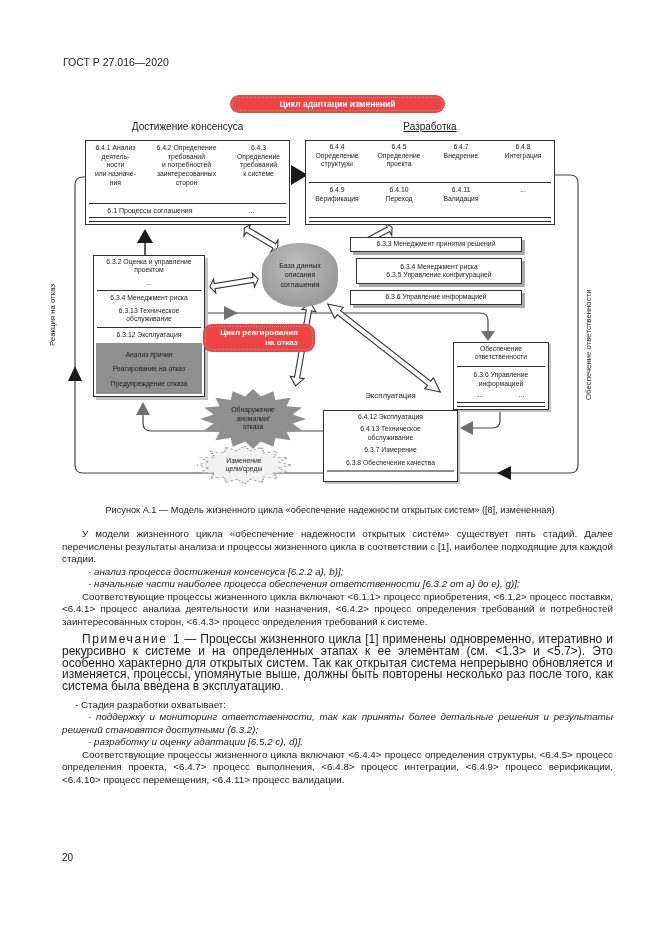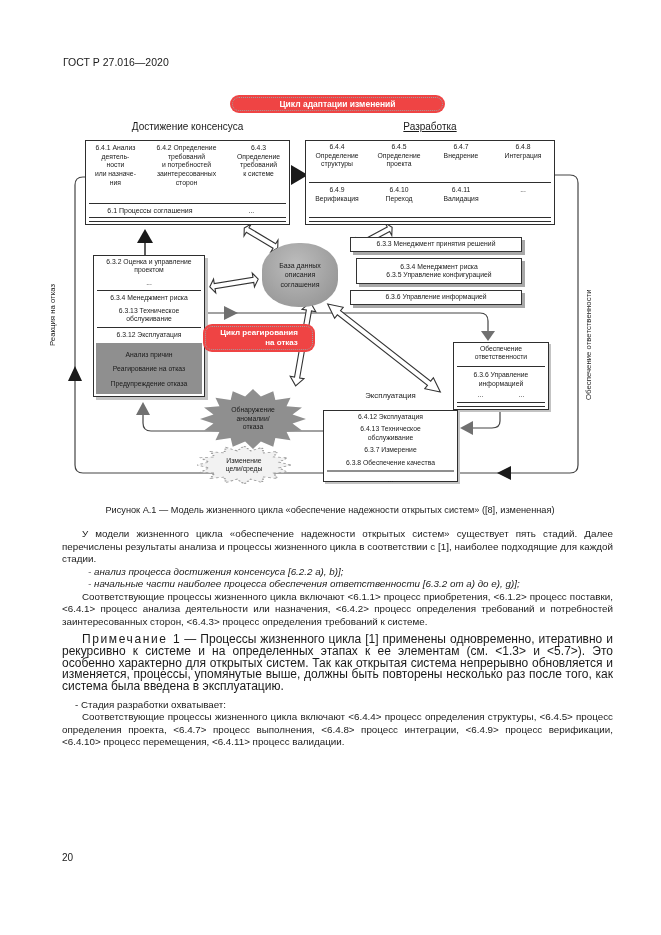--- a/index.html
+++ b/index.html
@@ -227,17 +227,19 @@
 
   <div class="caption">Рисунок А.1 — Модель жизненного цикла «обеспечение надежности открытых систем» ([8], измененная)</div>
 
   <div class="bodytext">
     <p class="ind">У модели жизненного цикла «обеспечение надежности открытых систем» существует пять стадий. Далее перечислены результаты анализа и процессы жизненного цикла в соответствии с [1], наиболее подходящие для каждой стадии.</p>
     <p class="lvl2">- анализ процесса достижения консенсуса [6.2.2 a), b)];</p>
     <p class="lvl2">- начальные части наиболее процесса обеспечения ответственности [6.3.2 от a) до e), g)];</p>
     <p class="ind">Соответствующие процессы жизненного цикла включают &lt;6.1.1&gt; процесс приобретения, &lt;6.1.2&gt; процесс поставки, &lt;6.4.1&gt; процесс анализа деятельности или назначения, &lt;6.4.2&gt; процесс определения требований и потребностей заинтересованных сторон, &lt;6.4.3&gt; процесс определения требований к системе.</p>
     <p class="note ind"><span class="note-label">Примечание 1</span><span>— Процессы жизненного цикла [1] применены одновременно, итеративно и рекурсивно к системе и на определенных этапах к ее элементам (см. &lt;1.3&gt; и &lt;5.7&gt;). Это особенно характерно для открытых систем. Так как открытая система непрерывно обновляется и изменяется, процессы, упомянутые выше, должны быть повторены несколько раз после того, как система была введена в эксплуатацию.</span></p>
     <p class="lvl1">- Стадия разработки охватывает:</p>
+    <p class="lvl2">- поддержку и мониторинг ответственности, так как приняты более детальные решения и результаты решений становятся доступными (6.3.2);</p>
+    <p class="lvl2">- разработку и оценку адаптации [6.5.2 c), d)].</p>
     <p class="ind">Соответствующие процессы жизненного цикла включают &lt;6.4.4&gt; процесс определения структуры, &lt;6.4.5&gt; процесс определения проекта, &lt;6.4.7&gt; процесс выполнения, &lt;6.4.8&gt; процесс интеграции, &lt;6.4.9&gt; процесс верификации, &lt;6.4.10&gt; процесс перемещения, &lt;6.4.11&gt; процесс валидации.</p>
   </div>
 
   <div class="pagenum">20</div>
 </div>
 
 </body></html>

